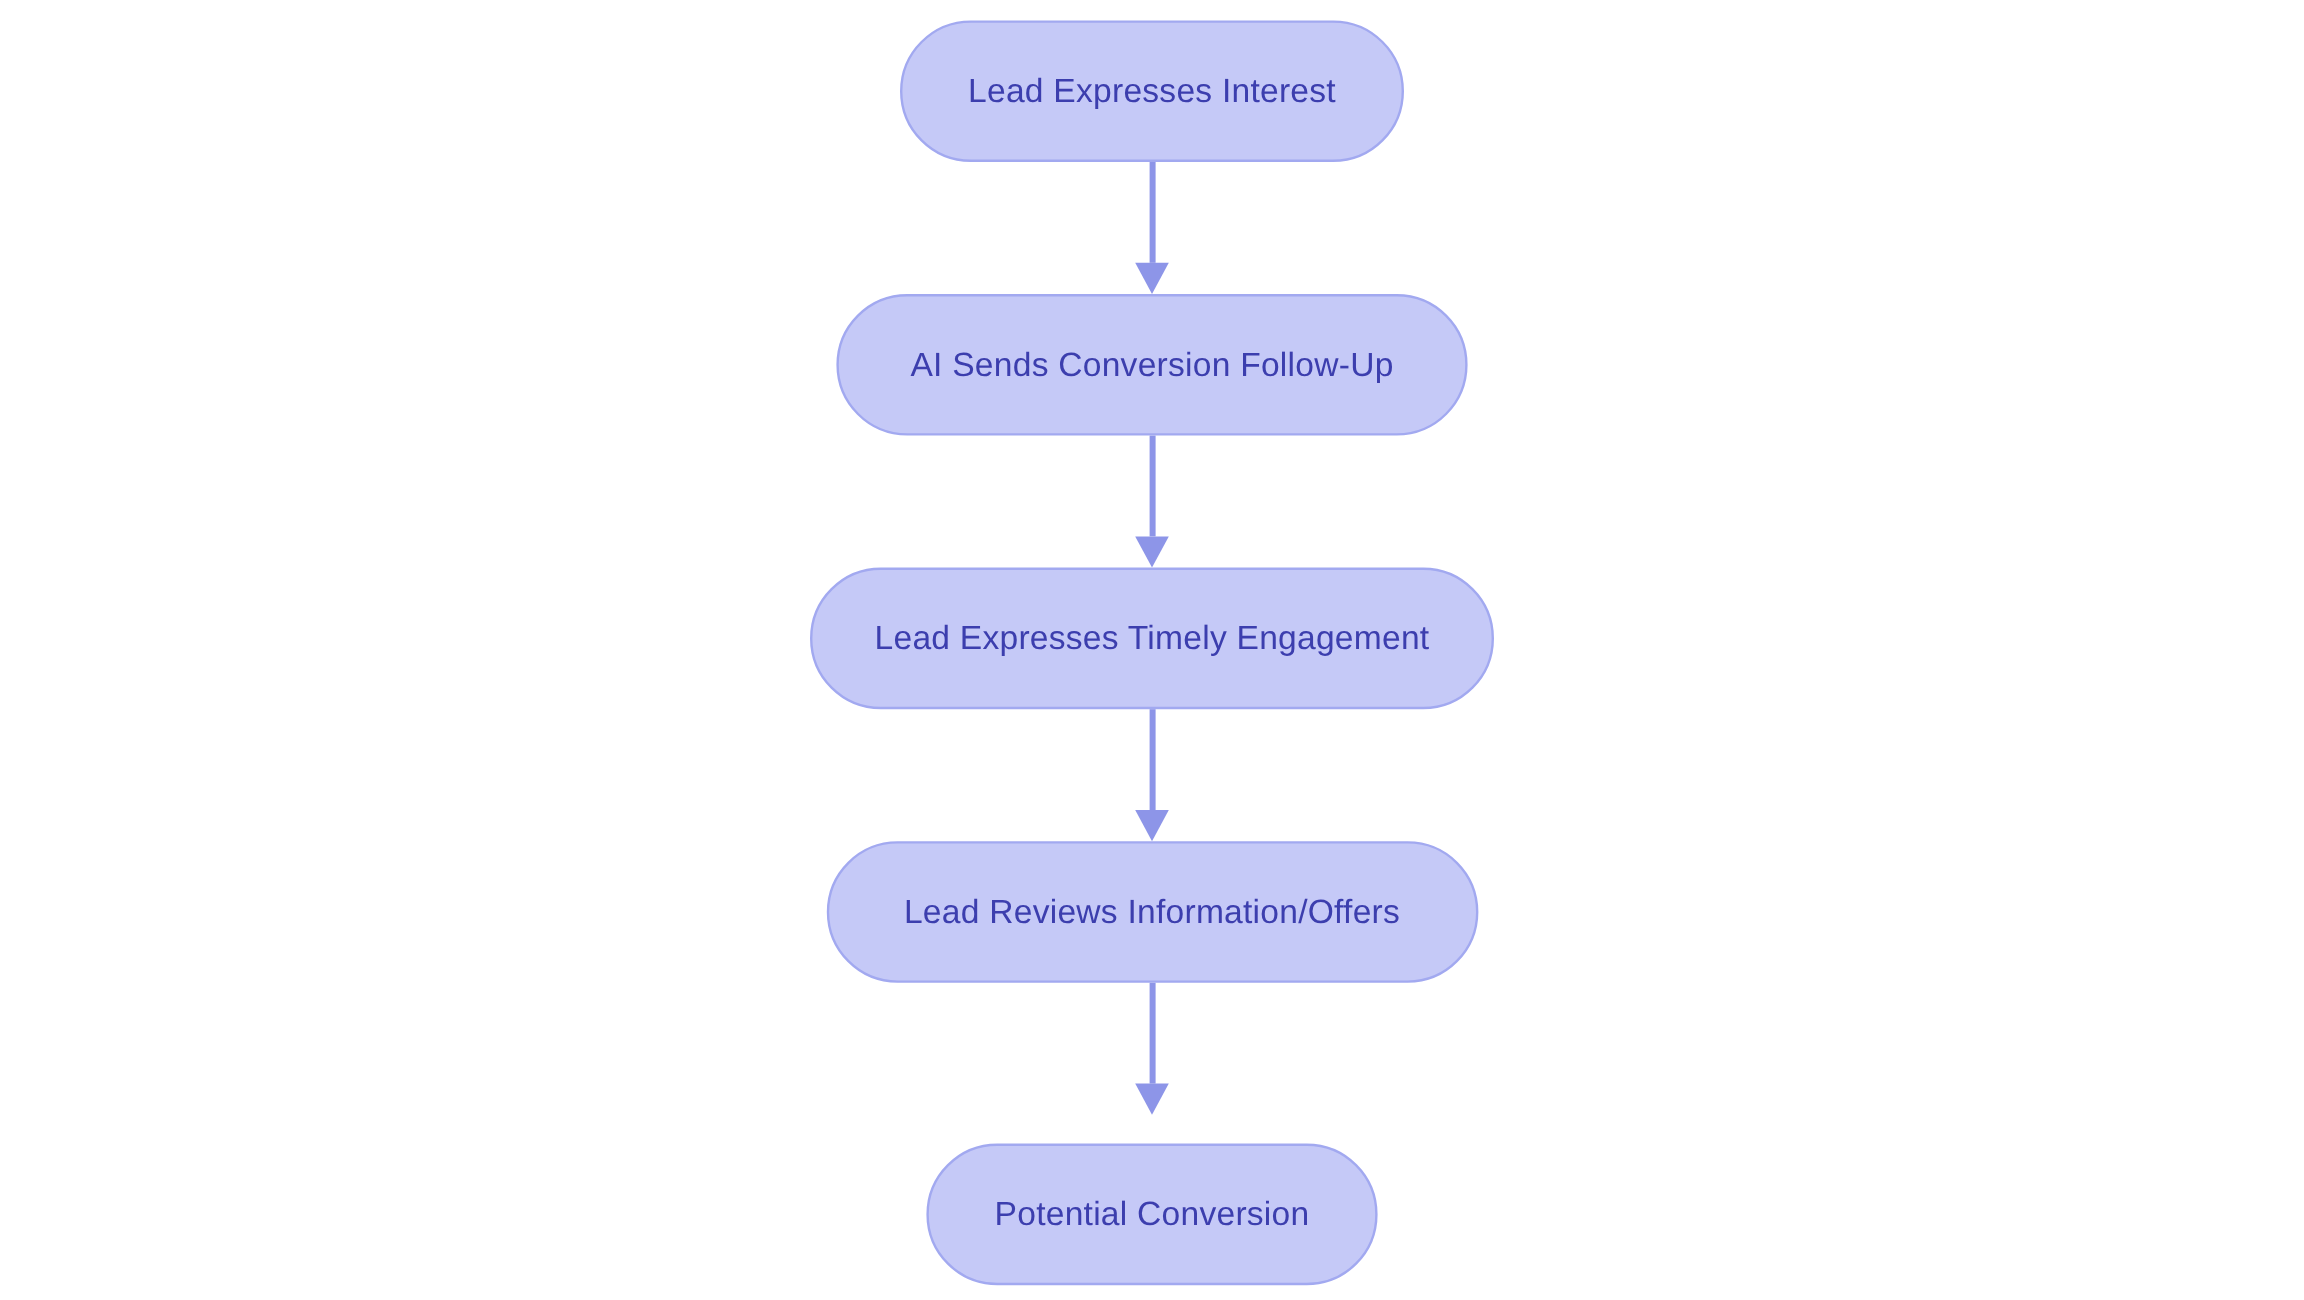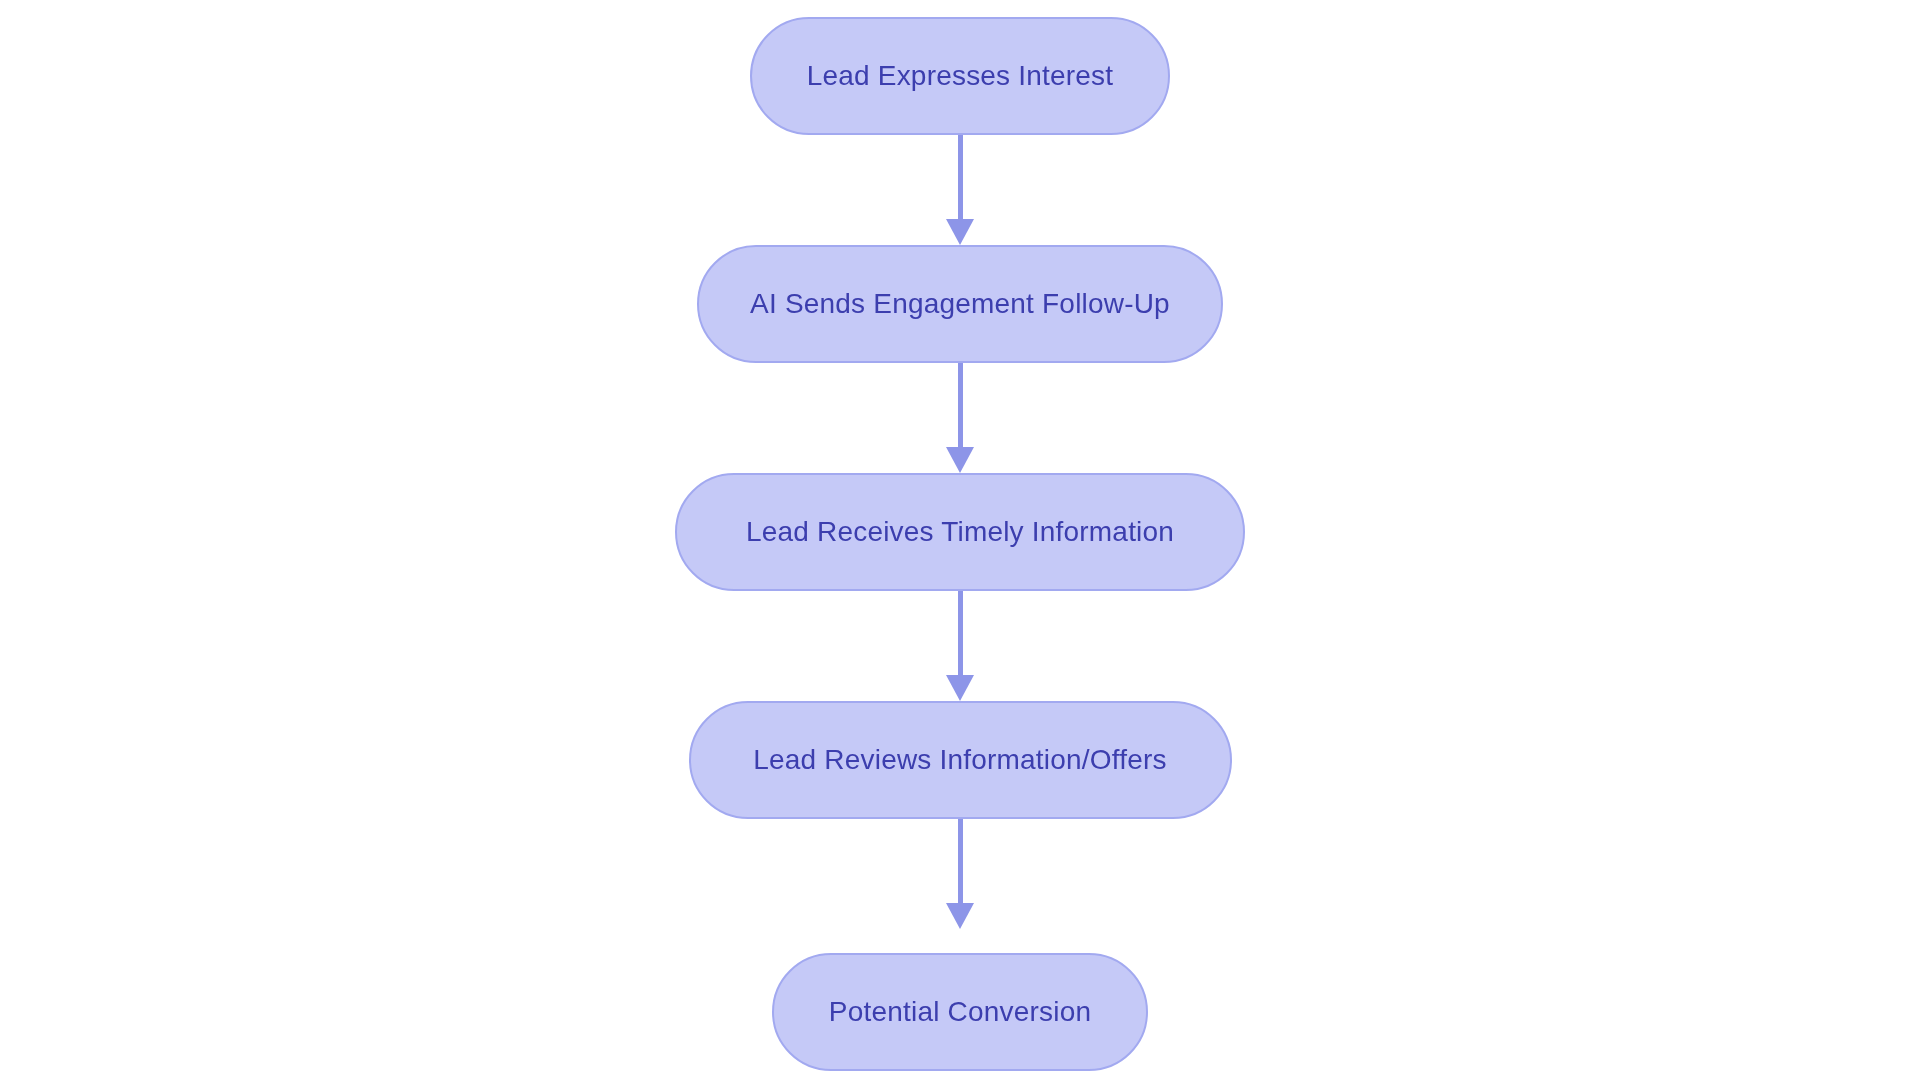--- a/index.html
+++ b/index.html
@@ -72,30 +72,30 @@
   <div class="node w-1">
     <span>Lead Expresses Interest</span>
   </div>
 
   <div class="arrow">
     <div class="stem"></div>
     <div class="head"></div>
   </div>
 
   <div class="node w-2">
-    <span>AI Sends Engagement Follow-Up</span>
+    <span>AI Sends Conversion Follow-Up</span>
   </div>
 
   <div class="arrow">
     <div class="stem"></div>
     <div class="head"></div>
   </div>
 
   <div class="node w-3">
-    <span>Lead Receives Timely Information</span>
+    <span>Lead Expresses Timely Engagement</span>
   </div>
 
   <div class="arrow">
     <div class="stem"></div>
     <div class="head"></div>
   </div>
 
   <div class="node w-4">
     <span>Lead Reviews Information/Offers</span>
   </div>

